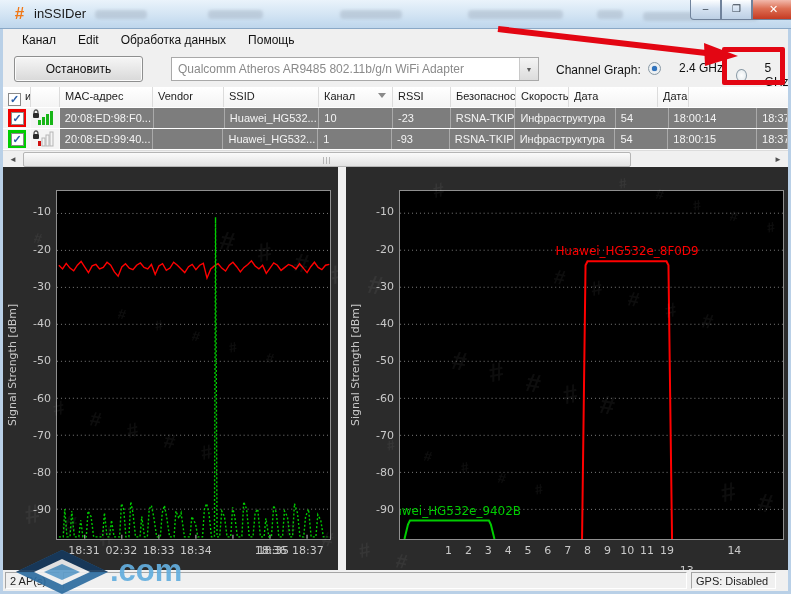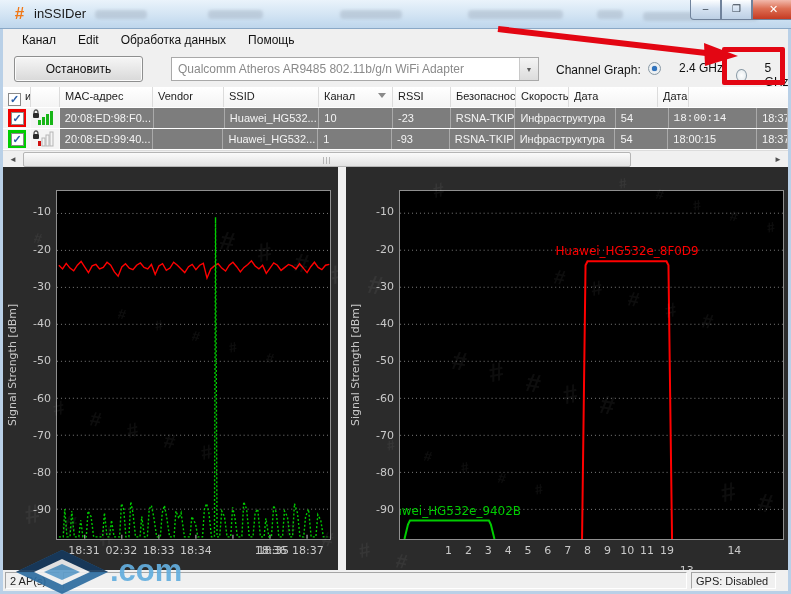--- a/index.html
+++ b/index.html
@@ -187,21 +187,21 @@
             <rect x="17" y="2" width="3" height="14" fill="#17b517" stroke="none"></rect>
           </svg></div>
         <div class="td" style="width: 95px;">20:08:ED:98:F0...</div>
         <div class="td" style="width: 71px;"></div>
         <div class="td" style="width: 95px;">Huawei_HG532...</div>
         <div class="td" style="width: 74px;">10</div>
         <div class="td" style="width: 58px;">-23</div>
         <div class="td" style="width: 65px;">RSNA-TKIP</div>
         <div class="td" style="width: 101px;">Инфраструктура</div>
         <div class="td" style="width: 53px;">54</div>
-        <div class="td" style="width: 89px; font-family: Liberation Mono, monospace;">18:00:14</div>
+        <div class="td" style="width: 89px;">18:00:14</div>
         <div class="td" style="width: 31px;">18:37</div>
       </div>
       <div class="tr">
         <div class="td white" style="width: 28px;">
           <div class="cwrap" style="background: rgb(0, 204, 0);">
             <span class="cb">✓</span>
           </div>
         </div>
         <div class="td white" style="width: 29px;"><svg width="22" height="17" viewBox="0 0 22 17">
     <path d="M1 4 Q1 1 3 1 Q5 1 5 4" fill="none" stroke="#555" stroke-width="1.3"></path>

